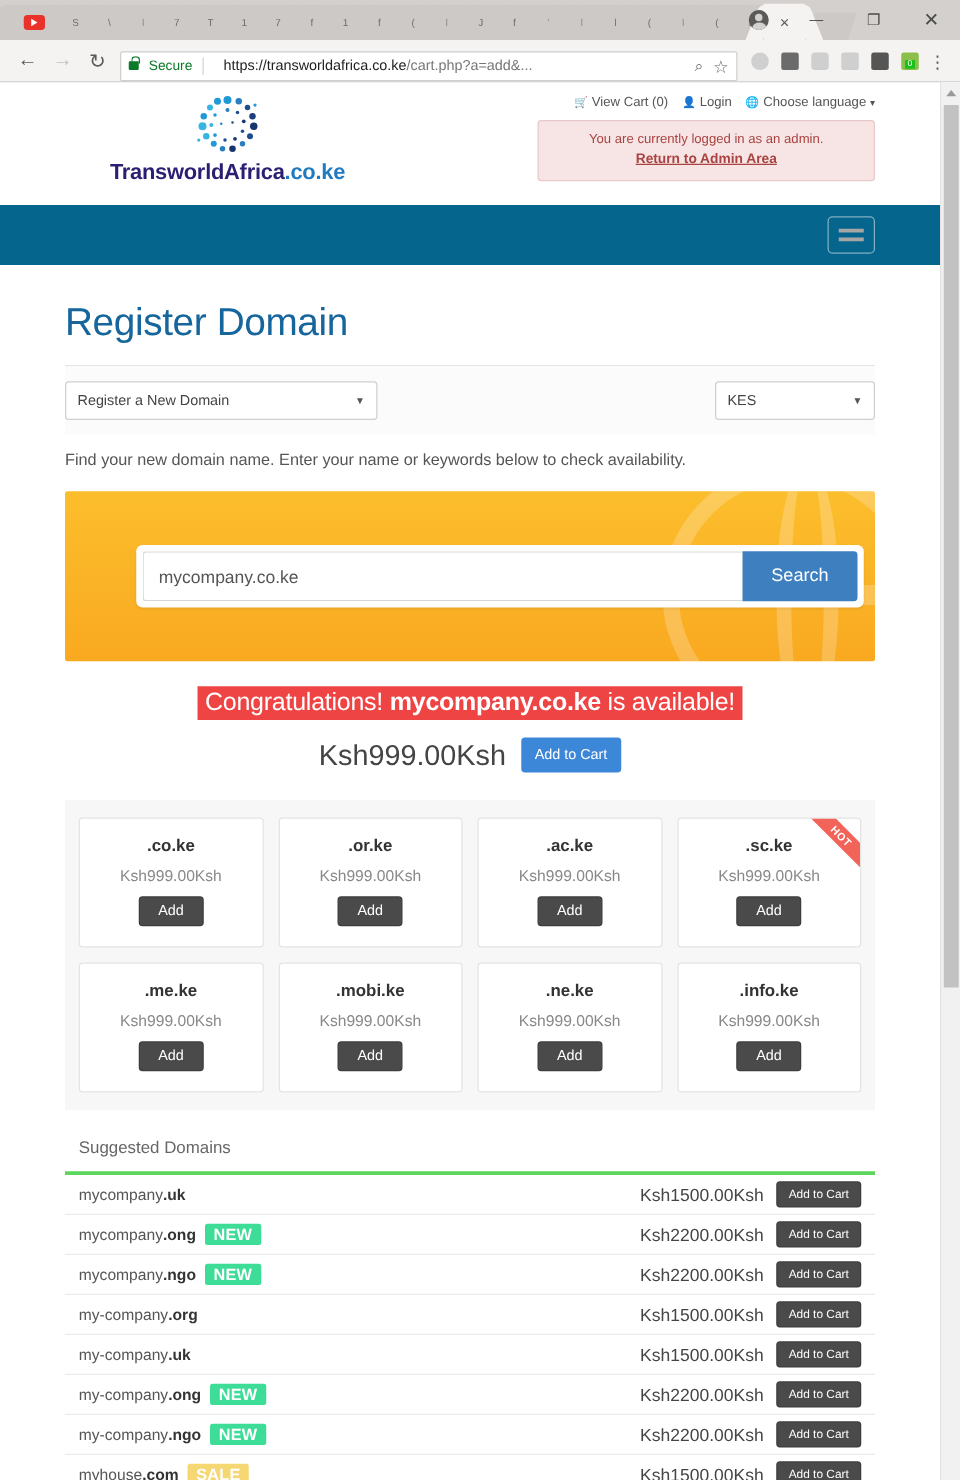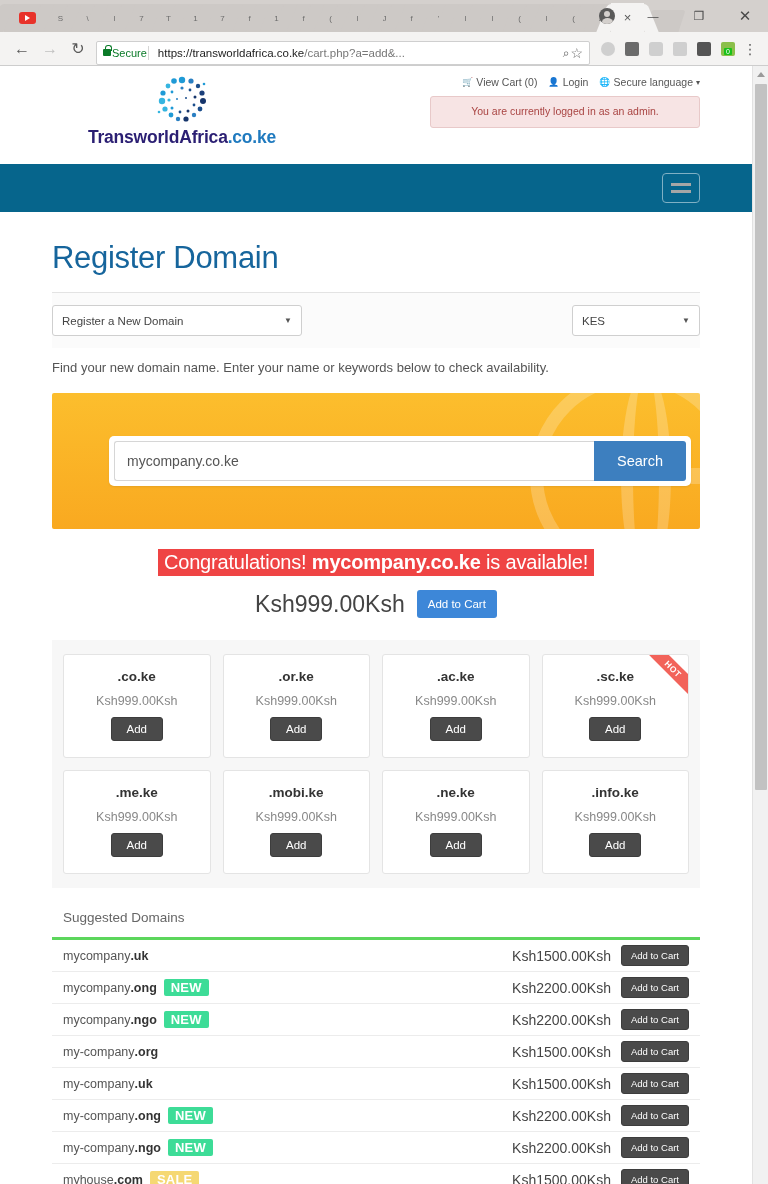--- a/index.html
+++ b/index.html
@@ -78,21 +78,21 @@
     padding: 0 8px; gap: 0; border-bottom: 1px solid #cdcdcd;
   }
   .navbtn {
     width: 28px; height: 28px; display: flex; align-items: center;
     justify-content: center; color: #5a5a5a; font-size: 16px;
   }
   .navbtn.disabled { color: #c0c0c0; }
   .omnibox {
     flex: 1; height: 24px; background: #fff; border: 1px solid #cfcfcf;
     border-radius: 2px; display: flex; align-items: center;
-    margin: 8px 6px 0 4px; padding: 0 6px; gap: 1px; min-width: 0;
+    margin: 8px 6px 0 4px; padding: 0 6px; gap: 8px; min-width: 0;
   }
   .lock {
     width: 8px; height: 7px; background: #0a7a28; border-radius: 1px;
     position: relative; flex: 0 0 auto;
   }
   .lock::before {
     content:""; position:absolute; left:1.5px; top:-4px; width:5px; height:5px;
     border: 1.5px solid #0a7a28; border-bottom: none;
     border-top-left-radius: 3px; border-top-right-radius: 3px;
   }
@@ -459,26 +459,27 @@
               <span>
                 <span class="mini-ic">🛒</span>
                 <span>View Cart (0)</span>
               </span>
               <span>
                 <span class="mini-ic">👤</span>
                 <span>Login</span>
               </span>
               <span>
                 <span class="mini-ic">🌐</span>
-                <span>Secure language</span>
+                <span>Choose language</span>
                 <span style="font-size: 8px;">▾</span>
               </span>
             </div>
         <div class="admin-note">
           <span>You are currently logged in as an admin.</span>
+          <a href="#">Return to Admin Area</a>
         </div>
       </div>
     </div>
 
     <div class="navbar">
       <div class="hamburger">
         <i></i>
         <i></i>
       </div>
     </div>

